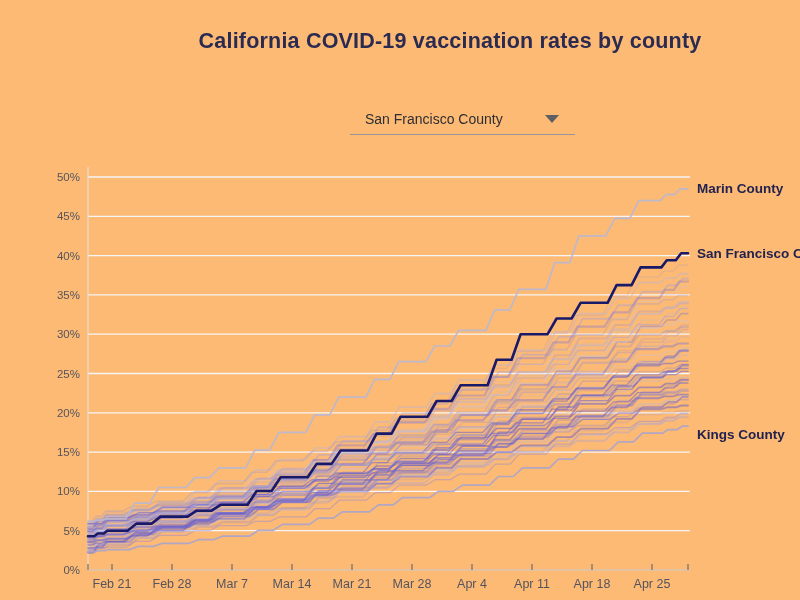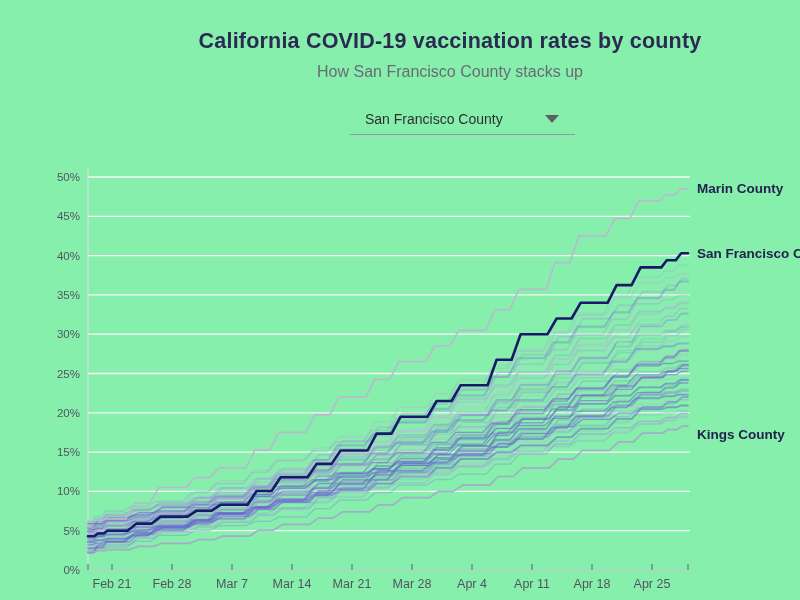--- a/index.html
+++ b/index.html
@@ -1,16 +1,16 @@
 <!DOCTYPE html>
 <html><head>
 <meta charset="utf-8">
 <style>
   html,body{margin:0;padding:0;}
-  .page{position:relative;width:800px;height:600px;background:#86efac;overflow:hidden;
+  .page{position:relative;width:800px;height:600px;background:#fdba74;overflow:hidden;
         font-family:"Liberation Sans", sans-serif;}
   .header{position:absolute;top:29px;left:100px;width:700px;text-align:center;}
   .chart-title{font-size:21.5px;font-weight:bold;color:#2b2b52;letter-spacing:.2px;}
   .chart-subtitle{margin-top:9px;font-size:16px;color:#6a6a76;}
   .selector{position:absolute;top:106px;left:350px;width:225px;height:28px;
             border-bottom:1px solid #96959b;cursor:pointer;}
   .selector-value{position:absolute;left:15px;top:5px;font-size:14px;color:#2e2e33;}
   .caret{position:absolute;right:16px;top:9px;width:0;height:0;
          border-left:7px solid transparent;border-right:7px solid transparent;
          border-top:8px solid #5f5f66;}
@@ -20,21 +20,20 @@
   .xaxis-text{fill:#54545e;font-size:12.5px;}
   .county-label{fill:#22224f;font-size:13.5px;font-weight:bold;}
 </style>
 </head>
 <body>
 
 <div class="page">
 
   <div class="header">
     <div class="chart-title">California COVID-19 vaccination rates by county</div>
-    <div class="chart-subtitle">How San Francisco County stacks up</div>
   </div>
 
   <div class="selector">
     <span class="selector-value">San Francisco County</span>
     <span class="caret"></span>
   </div>
 
   <div class="chart-wrap">
     <svg id="chart-svg" width="800" height="450" viewBox="0 0 800 450">
         <line x1="88" x2="690" y1="380.7" y2="380.7" stroke="#f6f5f8" stroke-width="1.3"></line>

